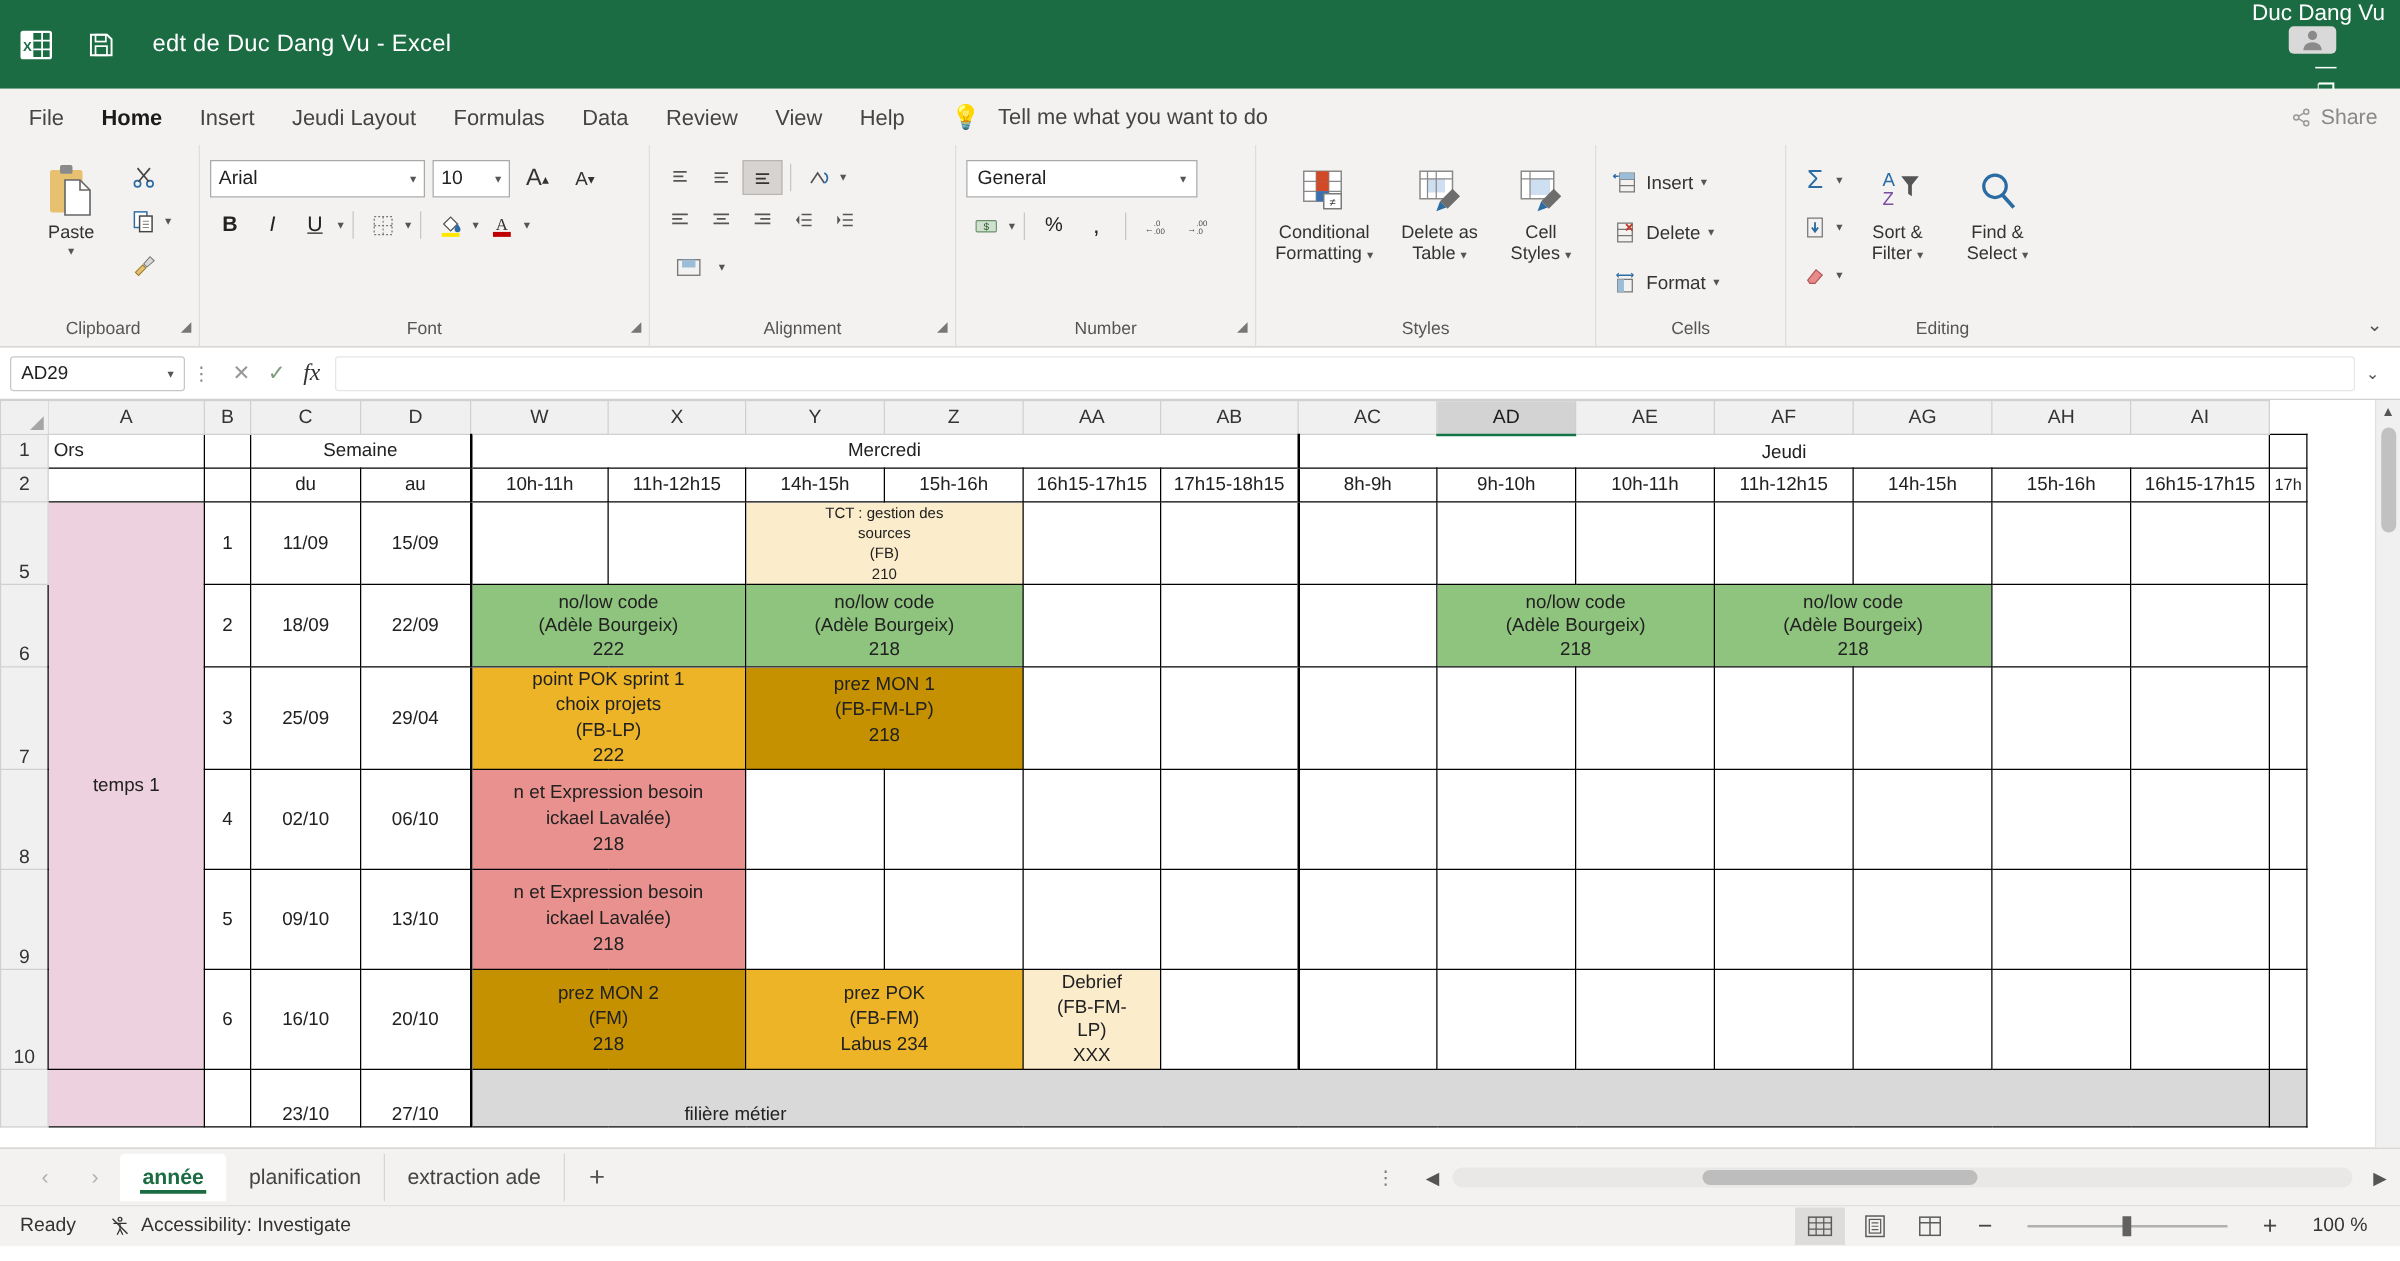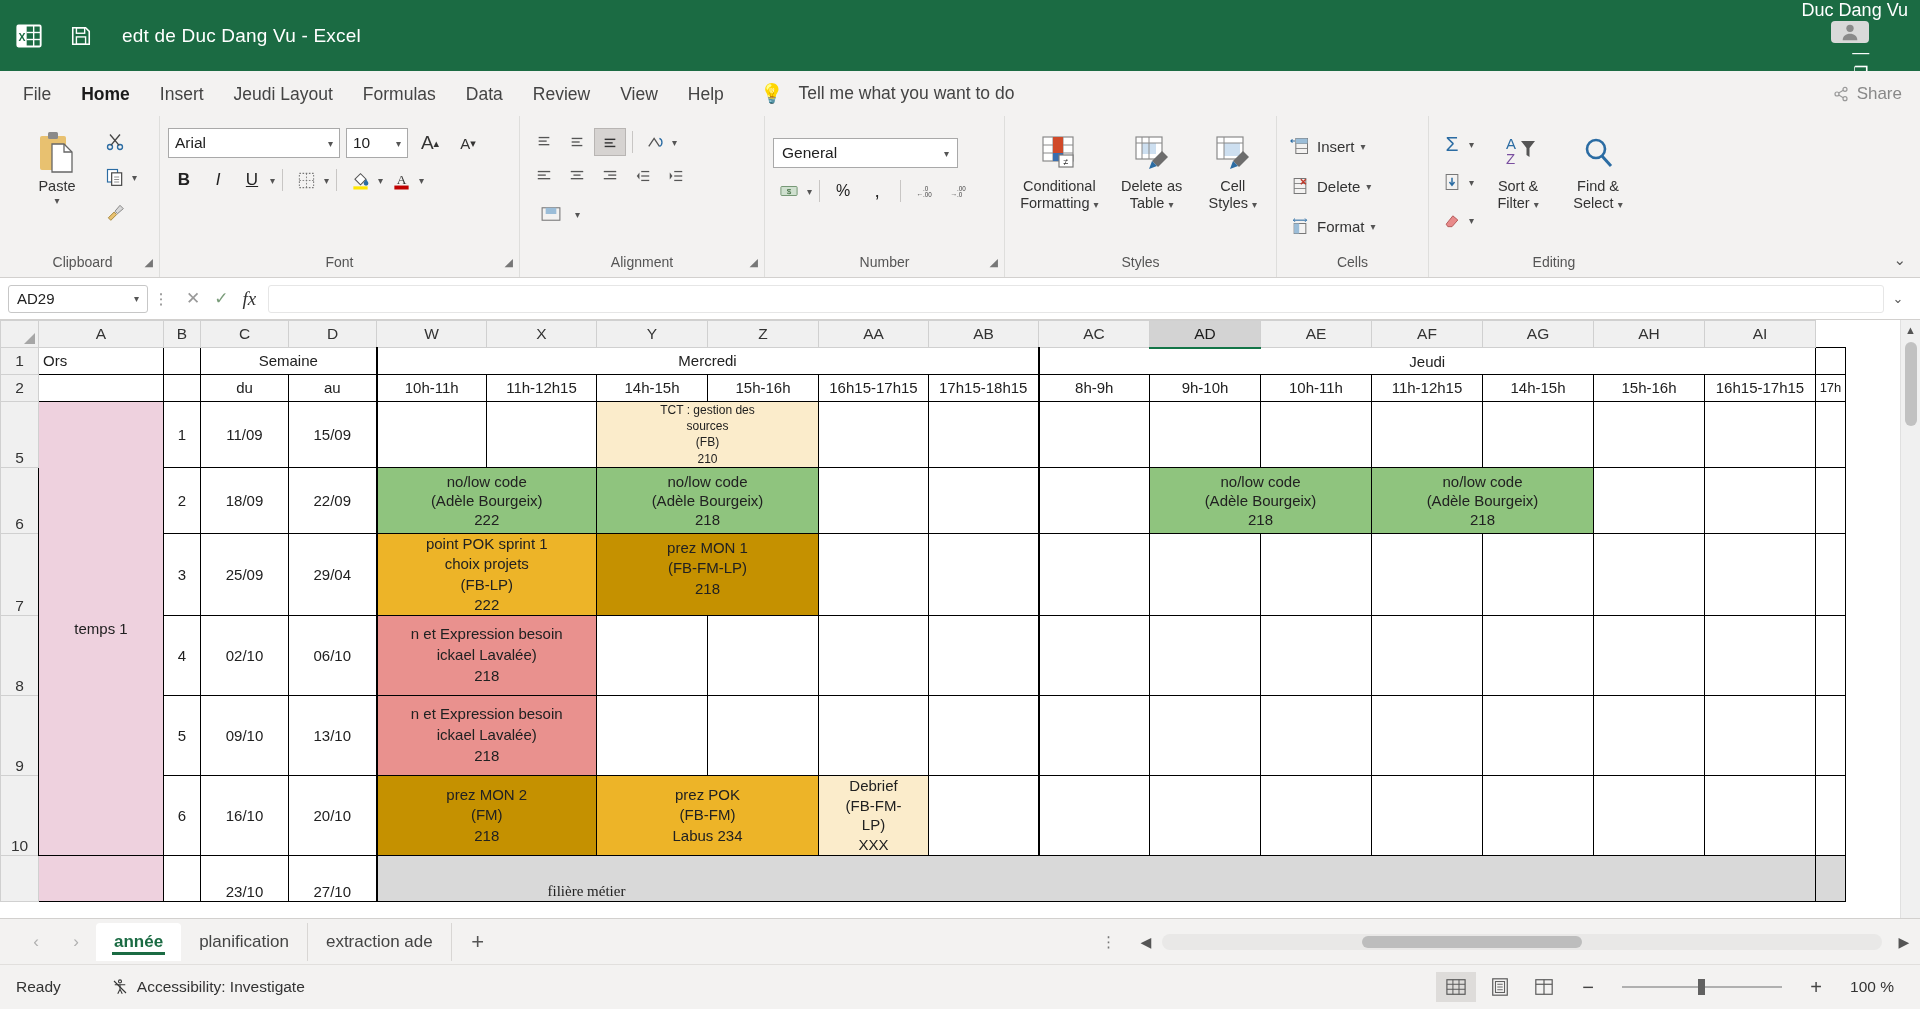--- a/index.html
+++ b/index.html
@@ -74,21 +74,21 @@
   .bbtn{ width:32px;height:30px;display:flex;align-items:center;justify-content:center;font-size:17px;color:#222;}
   .sep{ width:1px;height:22px;background:#c8c6c4;margin:0 5px;}
 
   .aligngrid{ display:flex; flex-direction:column; gap:6px; padding-top:6px;}
   .alignrow{ display:flex; align-items:center; gap:1px;}
   .abtn{ width:32px;height:28px;display:flex;align-items:center;justify-content:center; color:#333;}
   .abtn.sel{ background:#d6d3d1; border:1px solid #b8b5b3;}
 
   .numbox{
     height:30px; border:1px solid #a9a9a9; background:#fff; display:flex; align-items:center;
-    padding:0 8px; font-size:15.5px; width:185px; justify-content:space-between;margin-top:10px;
+    padding:0 8px; font-size:15.5px; width:185px; justify-content:space-between;
   }
   .numrow2{ display:flex; align-items:center; gap:2px; margin-top:8px;}
 
   .ribbon-collapse{ position:absolute; right:14px; bottom:8px; font-size:15px; color:#555;}
 
   
   .formulabar{ height:42px; display:flex; align-items:center; background:#fff; border-bottom:1px solid #d2d0ce; padding:0 8px;}
   .namebox{
     width:140px;height:28px;border:1px solid #c7c7c7;border-radius:3px;background:#fff;
     display:flex;align-items:center;justify-content:space-between;padding:0 8px;font-size:15px;
@@ -115,21 +115,21 @@
     border-style:solid; border-width:0 0 11px 11px; border-color:transparent transparent #a6a6a6 transparent;
   }
   .cell{
     border:1px solid #000; text-align:center; vertical-align:middle;
     font-size:15px; line-height:1.28; overflow:hidden; background:#fff;
     white-space:pre-line;
   }
   .thickL{ border-left:2px solid #000 !important; }
   .hdrcell{ background:#fff; }
   .pink{ background:#eed1de; }
-  .grey{ background:#d9d9d9; text-align:left;font-family:Liberation Serif, serif; }
+  .grey{ background:#d9d9d9; text-align:left; }
 
   
   .vscroll{
     position:absolute; top:0; right:0; width:20px; height:100%; background:#f0f0f0;
     border-left:1px solid #e0e0e0; display:flex; flex-direction:column; align-items:center;
   }
   .vs-arrow{ width:20px;height:20px; display:flex;align-items:center;justify-content:center; font-size:11px; color:#555;}
   .vs-thumb{ width:12px; background:#c1c1c1; border-radius:6px; margin:2px 0;}
 
   
@@ -144,21 +144,21 @@
     border-right:none; position:relative;
   }
   .stab.active:after{ content:""; position:absolute; left:16px; right:16px; bottom:6px; height:3px; background:#1b6b43;}
   .addsheet{ width:52px;height:38px;display:flex;align-items:center;justify-content:center;font-size:22px;color:#555;}
   .sb-dots{ margin-left:auto; color:#777; padding:0 14px; font-size:15px;}
   .hscroll{ width:720px; height:16px; background:#e9e8e7; border-radius:8px; position:relative; margin-right:6px;}
   .hs-thumb{ position:absolute; left:200px; width:220px; height:12px; top:2px; background:#bdbdbd; border-radius:6px;}
   .hs-arrow{ width:32px; text-align:center; color:#555; font-size:14px;}
 
   
-  .statusbar{ height:45px; background:#f3f2f1; border-top:1px solid #e1dfdd; display:flex; align-items:center; padding:0 16px; font-size:15.5px; color:#333;gap:24px;}
+  .statusbar{ height:33px; background:#f3f2f1; border-top:1px solid #e1dfdd; display:flex; align-items:center; padding:0 16px; font-size:15.5px; color:#333;}
   .sb-item{ margin-right:26px; display:flex; align-items:center; gap:8px;}
   .sb-right{ margin-left:auto; display:flex; align-items:center; gap:4px;}
   .viewbtn{ width:40px;height:30px;display:flex;align-items:center;justify-content:center;}
   .viewbtn.sel{ background:#dedcda; }
   .zoomtrack{ width:160px;height:2px;background:#b0b0b0;position:relative;margin:0 10px;}
   .zoomthumb{ position:absolute; left:76px; top:-7px; width:7px;height:16px;background:#616161;}
   .zoomlabel{ width:64px; text-align:center; }
   svg{ display:block; }
 </style>
 </head>

